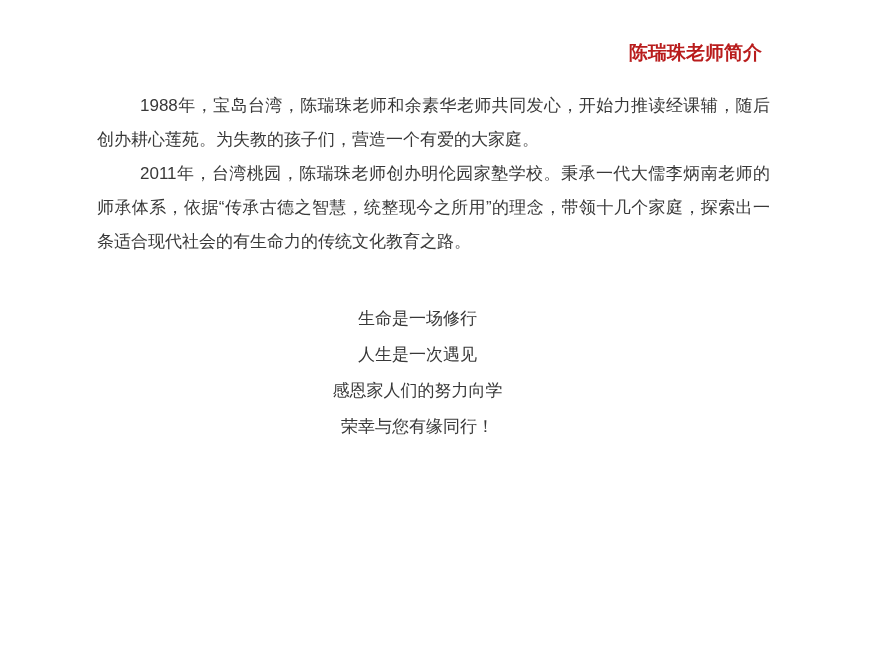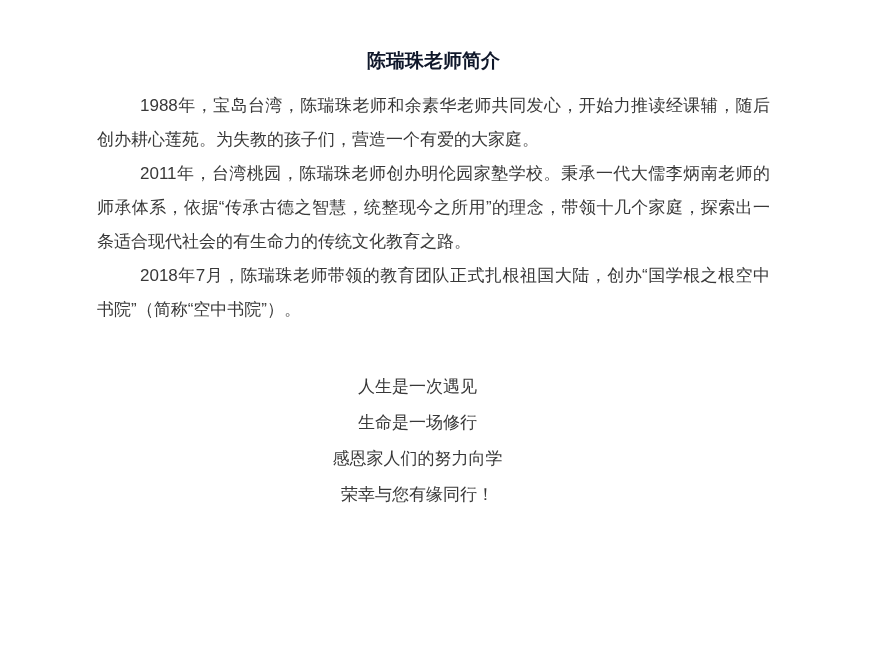--- a/index.html
+++ b/index.html
@@ -14,29 +14,29 @@
     font-family: "Liberation Sans", "DejaVu Sans", sans-serif;
     color: #333333;
   }
   .doc {
     margin-left: 97px;
     width: 673px;
     padding-top: 33px;
     background: #ffffff;
   }
   .doc-title {
-    margin: 16px;
+    margin: 8px;
     font-size: 19px;
     line-height: 24px;
     font-weight: bold;
-    color: #0f172a;
-    text-align: center;
+    color: #b91c1c;
+    text-align: right;
   }
   .body-paras {
-    margin-top: 12px;
+    margin-top: 24px;
   }
   .body-para {
     margin: 0;
     font-size: 17px;
     line-height: 34px;
     text-align: justify;
     text-justify: inter-ideograph;
     text-indent: 43px;
     color: #383838;
     word-break: break-all;
@@ -57,23 +57,22 @@
 </head>
 <body>
 
 <div class="doc">
 
   <h1 class="doc-title">陈瑞珠老师简介</h1>
 
   <div class="body-paras">
     <p class="body-para">1988年，宝岛台湾，陈瑞珠老师和余素华老师共同发心，开始力推读经课辅，随后创办耕心莲苑。为失教的孩子们，营造一个有爱的大家庭。</p>
     <p class="body-para">2011年，台湾桃园，陈瑞珠老师创办明伦园家塾学校。秉承一代大儒李炳南老师的师承体系，依据“传承古德之智慧，统整现今之所用”的理念，带领十几个家庭，探索出一条适合现代社会的有生命力的传统文化教育之路。</p>
-    <p class="body-para">2018年7月，陈瑞珠老师带领的教育团队正式扎根祖国大陆，创办“国学根之根空中书院”（简称“空中书院”）。</p>
   </div>
 
   <div class="closing">
+    <p class="closing-line">生命是一场修行</p>
     <p class="closing-line">人生是一次遇见</p>
-    <p class="closing-line">生命是一场修行</p>
     <p class="closing-line">感恩家人们的努力向学</p>
     <p class="closing-line">荣幸与您有缘同行！</p>
   </div>
 
 </div>
 
 </body></html>

